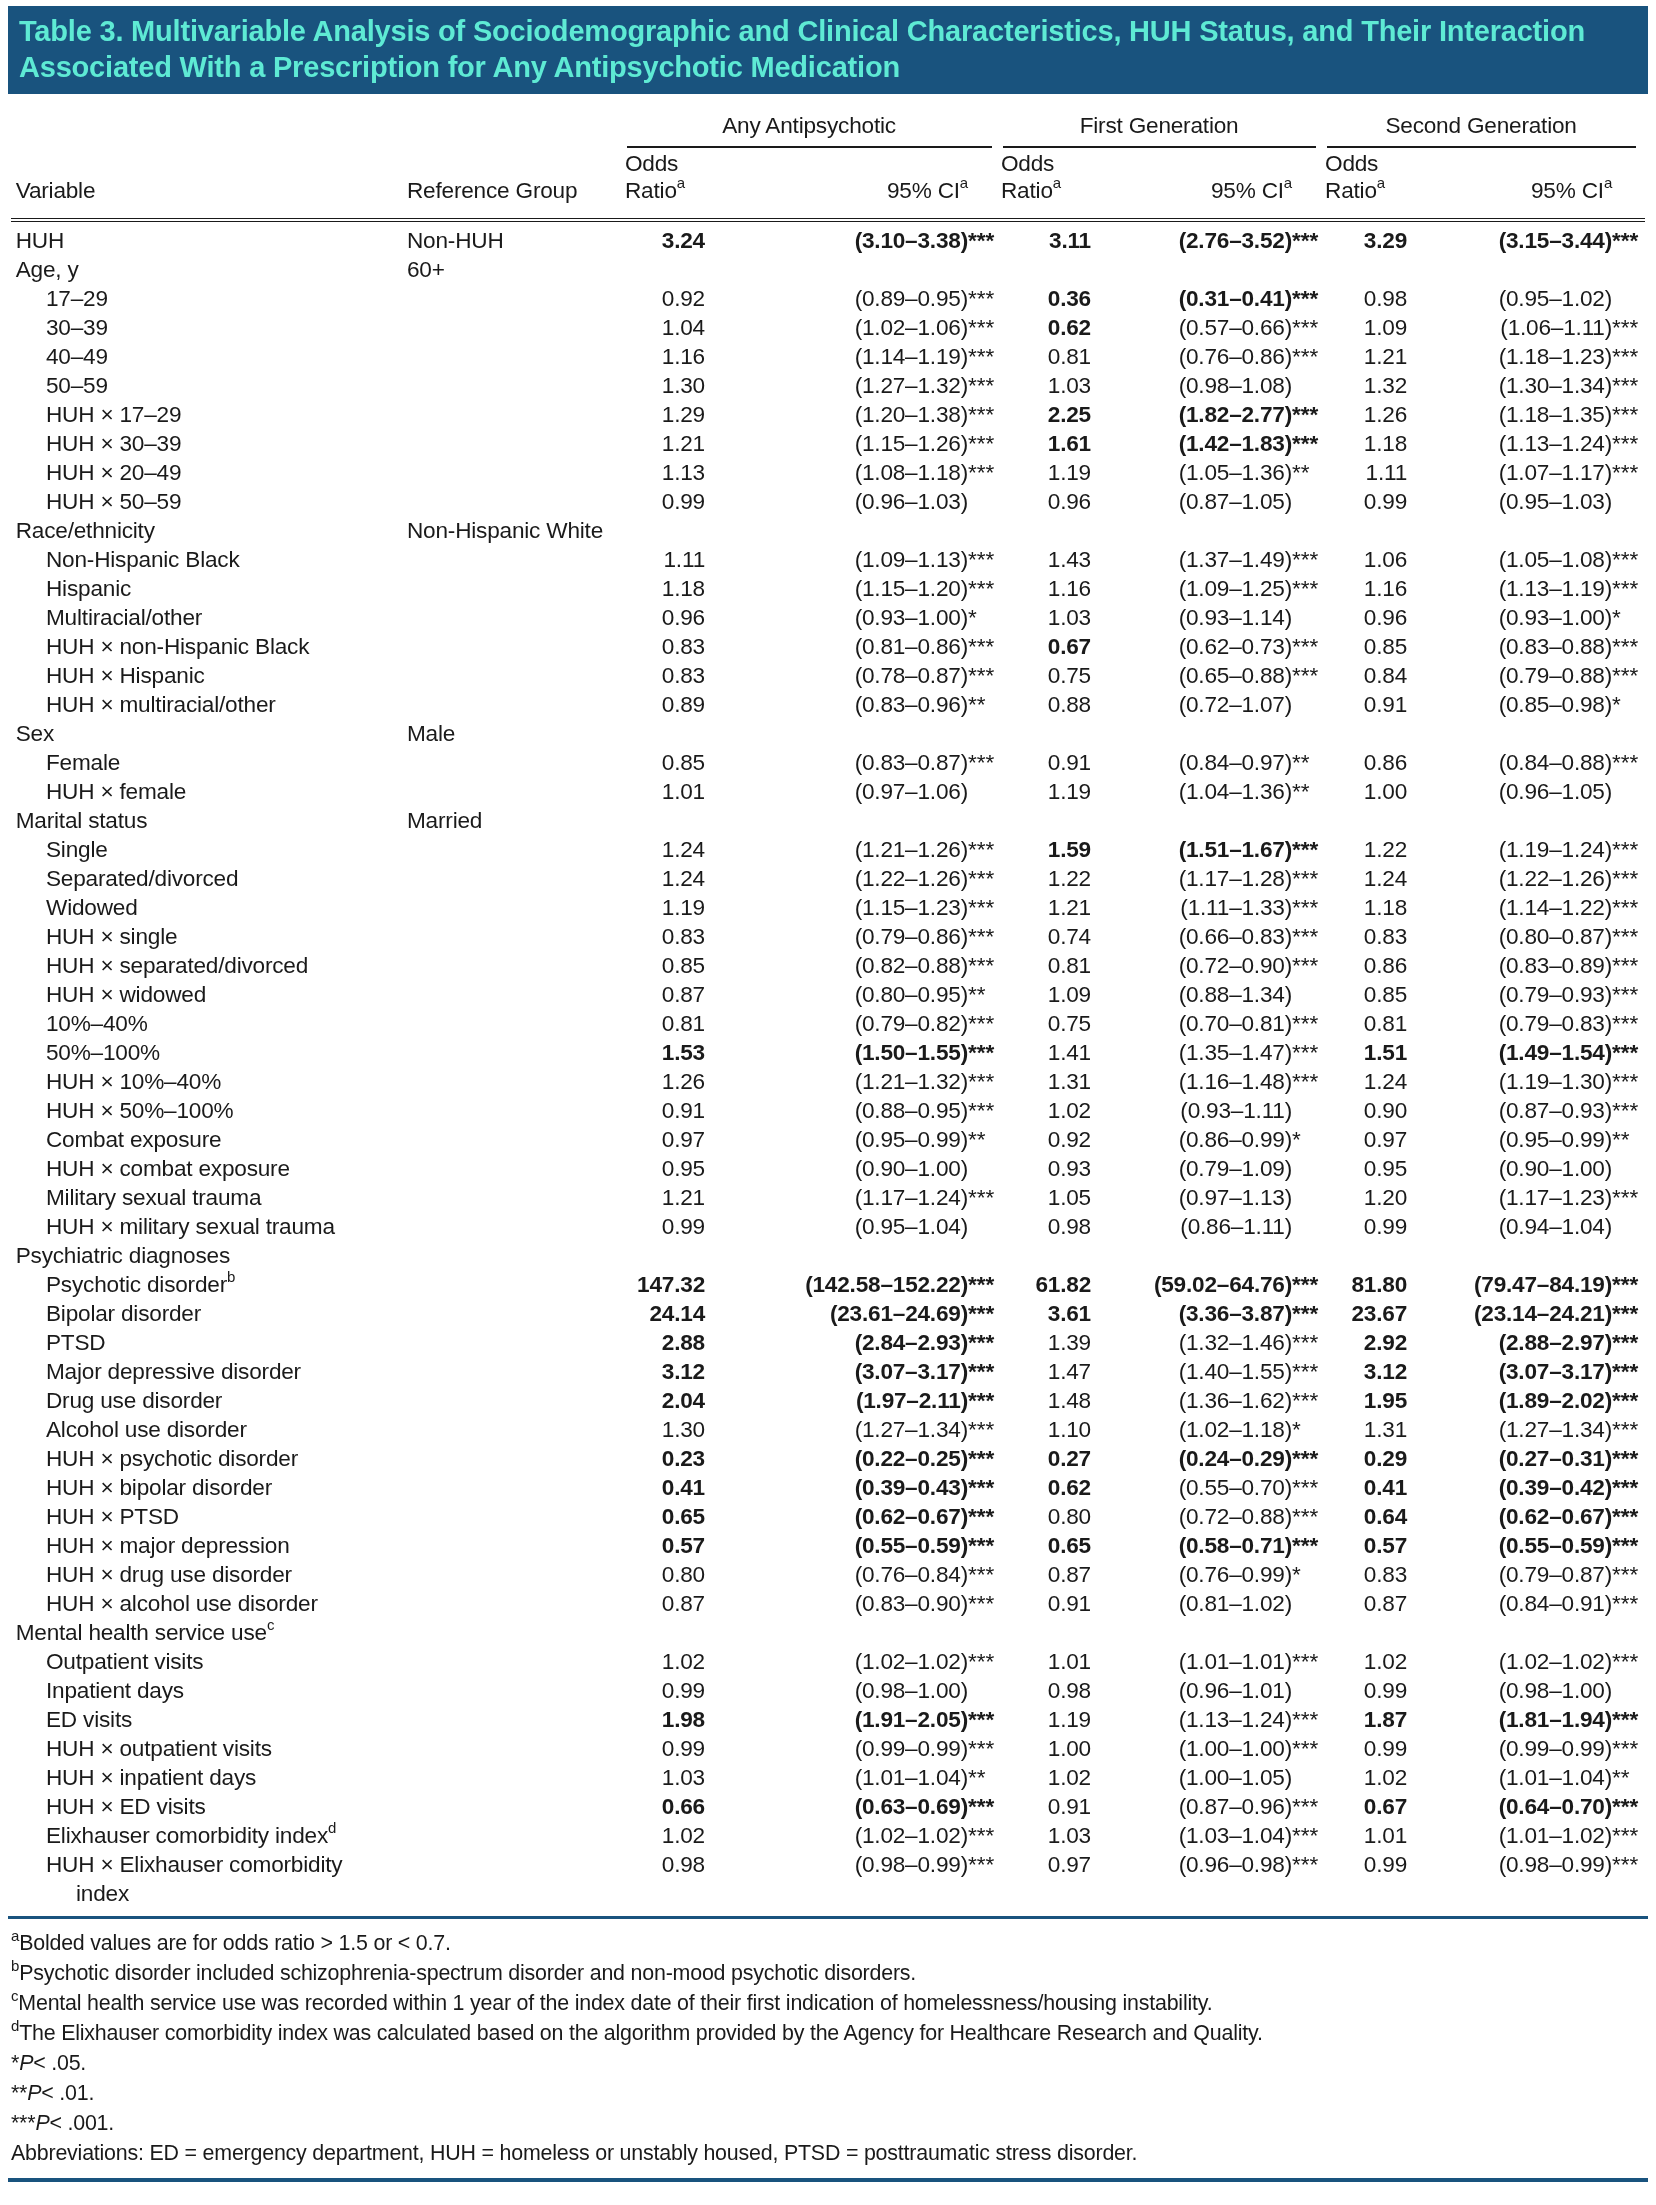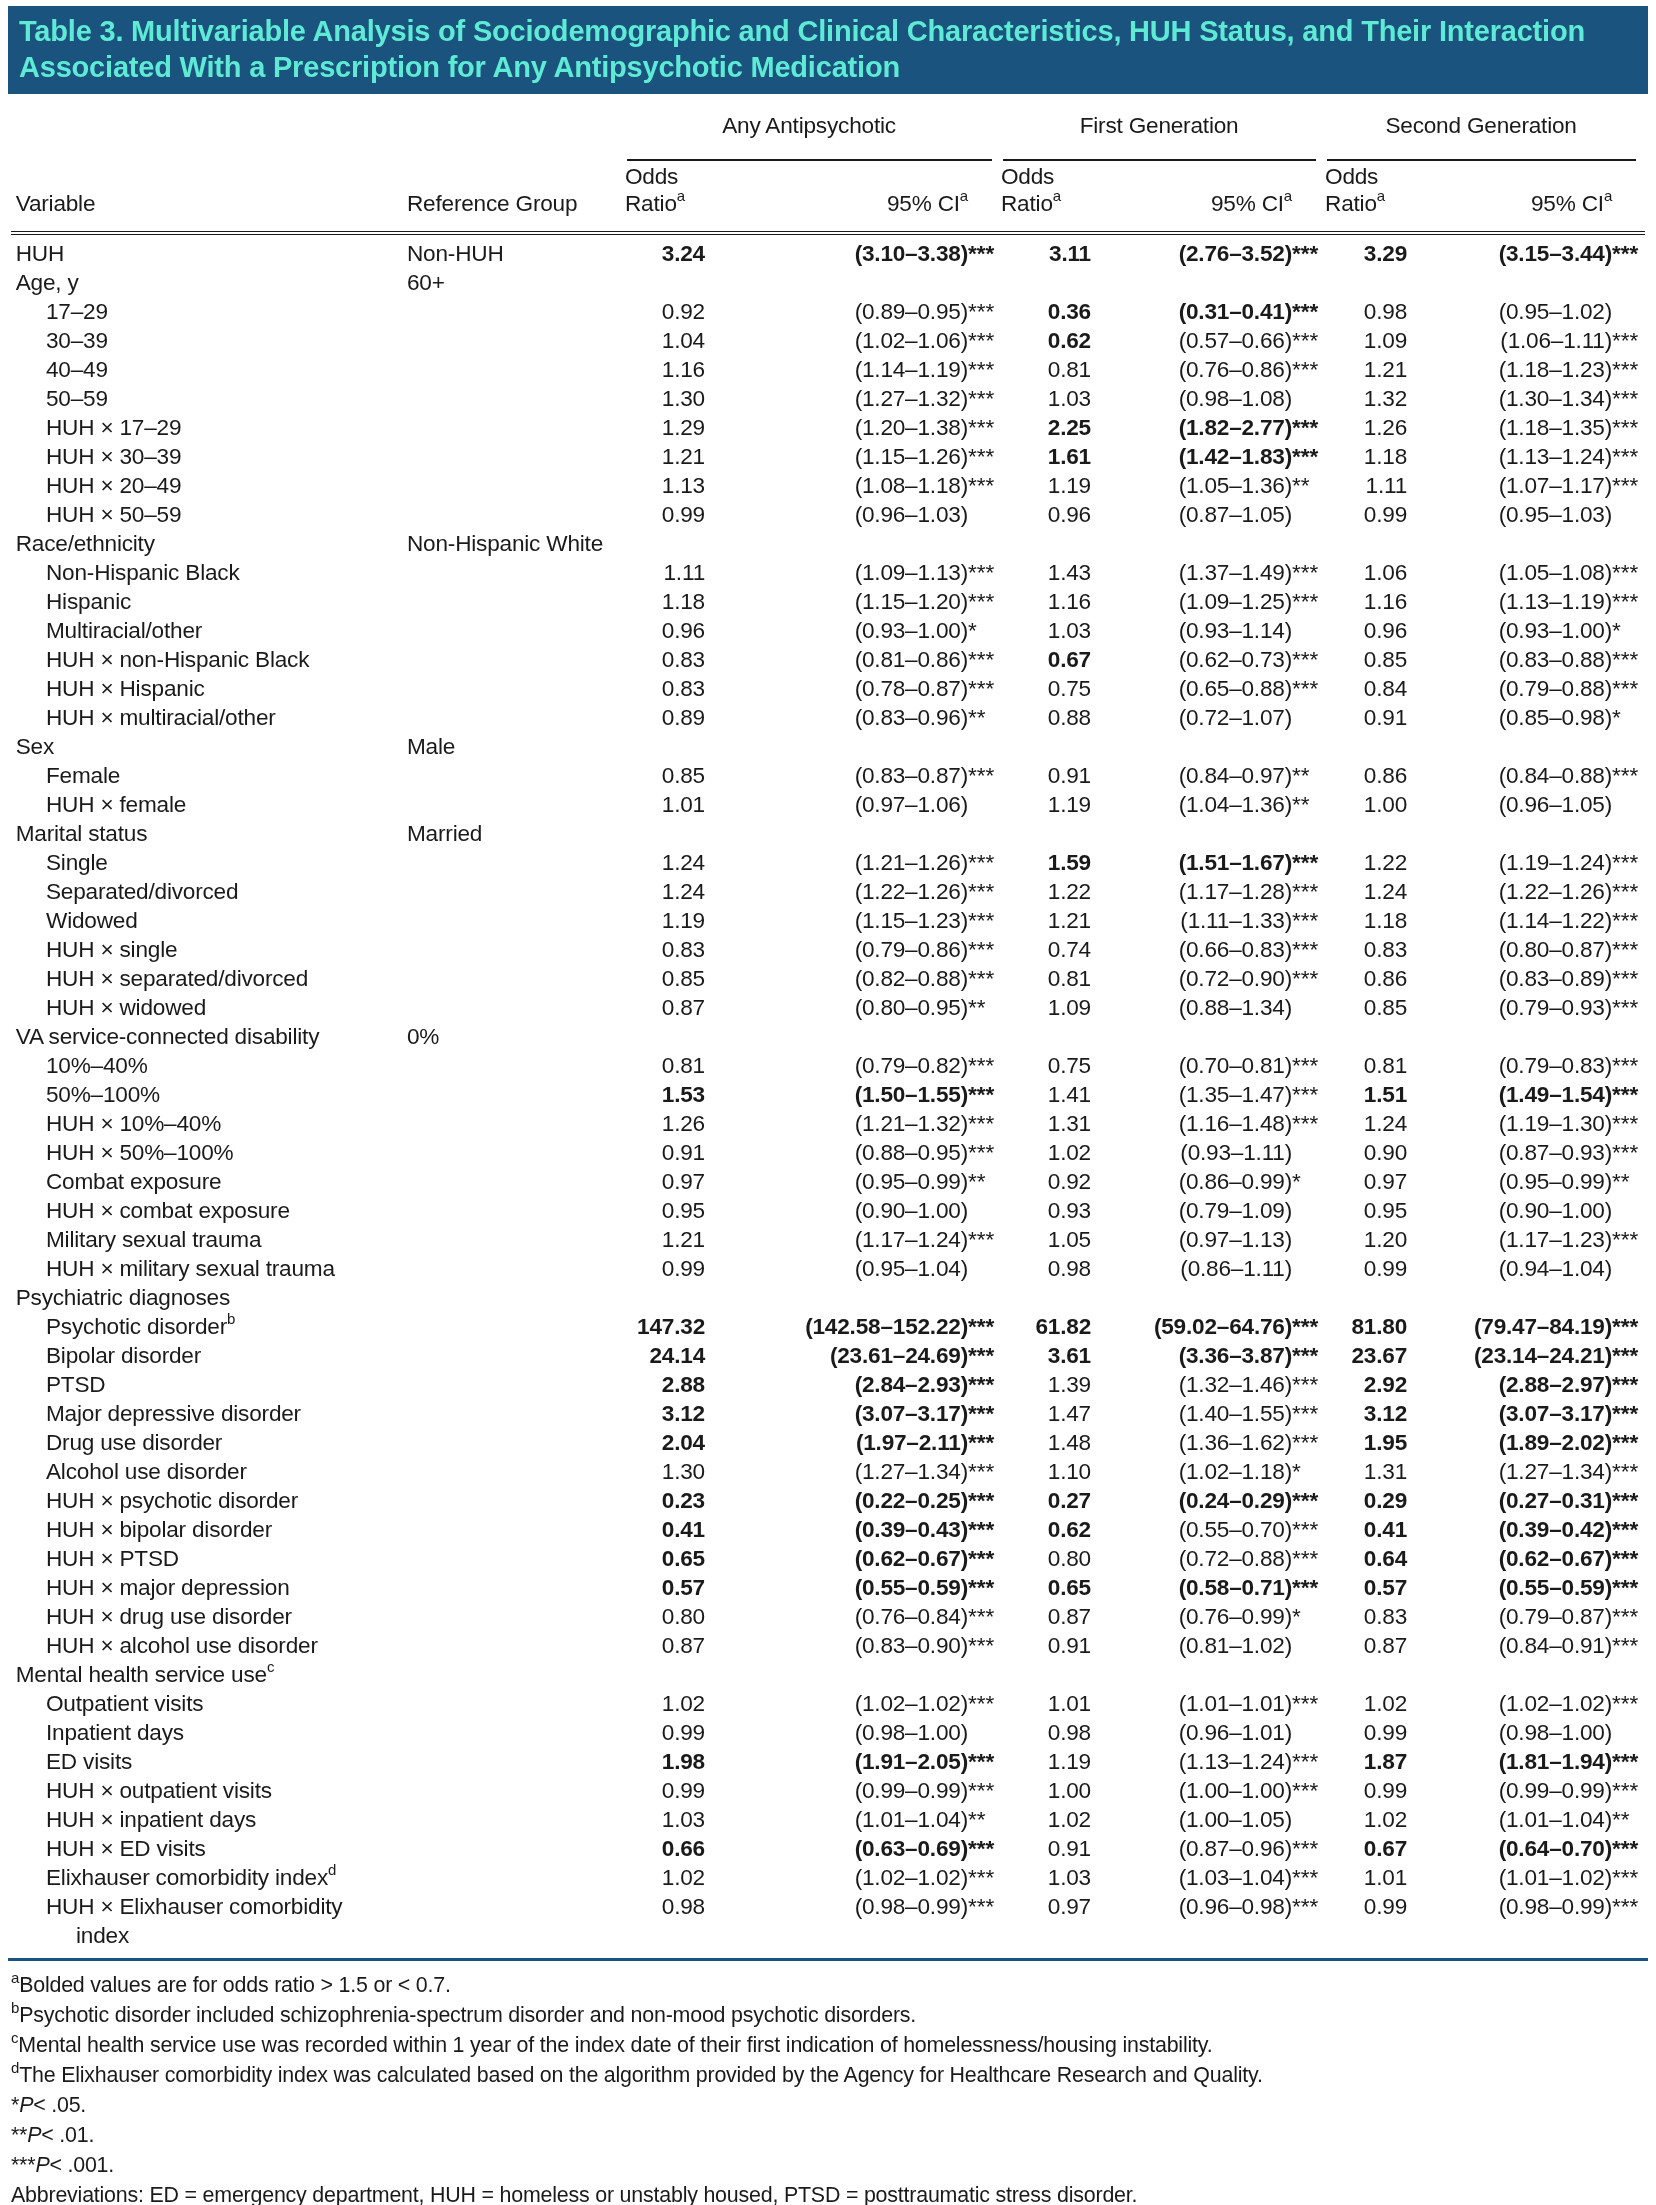--- a/index.html
+++ b/index.html
@@ -5,21 +5,21 @@
   html,body{margin:0;padding:0;background:#fff;}
   body{width:1656px;min-height:2205px;font-family:"Liberation Sans","DejaVu Sans",sans-serif;color:#1a1a1a;}
   .titlebar{margin:6.3px 8px 0 8px;background:#19537E;color:#5eead4;font-weight:700;
             font-size:29px;line-height:36px;padding:6.3px 14.2px 9.5px 11px;letter-spacing:-0.2px;}
   table{border-collapse:collapse;table-layout:fixed;width:1634px;margin:19px 11px 0 11px;
         font-size:22.6px;letter-spacing:-0.2px;}
   th,td{padding:0;font-weight:400;vertical-align:top;}
   td{line-height:29px;}
   tr.grp th{border:none;vertical-align:bottom;padding-bottom:1.6px;}
   tr.grp .gl{font-weight:400;text-align:center;border-bottom:2.4px solid #1a1a1a;
-             padding-bottom:20px;margin:0 9.5px 0 1.6px;}
+             padding-bottom:7px;margin:0 9.5px 0 1.6px;}
   tr.heads th{vertical-align:bottom;border-bottom:4px double #1a1a1a;padding-bottom:14px;
               text-align:left;line-height:27px;}
   tr.heads th.vh .in{padding-left:4.7px;}
   tr.heads th.rh{text-align:left;}
   tr.heads th.oh{text-align:left;}
   tr.heads th.ch{text-align:right;padding-right:33px;}
   tbody tr:first-child td{padding-top:4px;}
   td.or{text-align:right;padding-right:11px;white-space:nowrap;}
   td.ci{text-align:right;white-space:nowrap;}
   .stars{display:inline-block;width:33px;text-align:left;letter-spacing:0;}
@@ -390,32 +390,20 @@
           <div class="lbl">HUH × widowed</div>
         </td>
         <td class="ref"></td>
         <td class="or"><span>0.87</span></td>
         <td class="ci"><span class="civ">(0.80–0.95)</span><span class="stars">**</span></td>
         <td class="or"><span>1.09</span></td>
         <td class="ci"><span class="civ">(0.88–1.34)</span><span class="stars"></span></td>
         <td class="or"><span>0.85</span></td>
         <td class="ci"><span class="civ">(0.79–0.93)</span><span class="stars">***</span></td>
       </tr>
-      <tr class="cat">
-        <td class="var">
-          <div class="lbl">VA service-connected disability</div>
-        </td>
-        <td class="ref">0%</td>
-        <td class="or"></td>
-        <td class="ci"><span class="stars"></span></td>
-        <td class="or"></td>
-        <td class="ci"><span class="stars"></span></td>
-        <td class="or"></td>
-        <td class="ci"><span class="stars"></span></td>
-      </tr>
       <tr class="sub">
         <td class="var">
           <div class="lbl">10%–40%</div>
         </td>
         <td class="ref"></td>
         <td class="or"><span>0.81</span></td>
         <td class="ci"><span class="civ">(0.79–0.82)</span><span class="stars">***</span></td>
         <td class="or"><span>0.75</span></td>
         <td class="ci"><span class="civ">(0.70–0.81)</span><span class="stars">***</span></td>
         <td class="or"><span>0.81</span></td>

